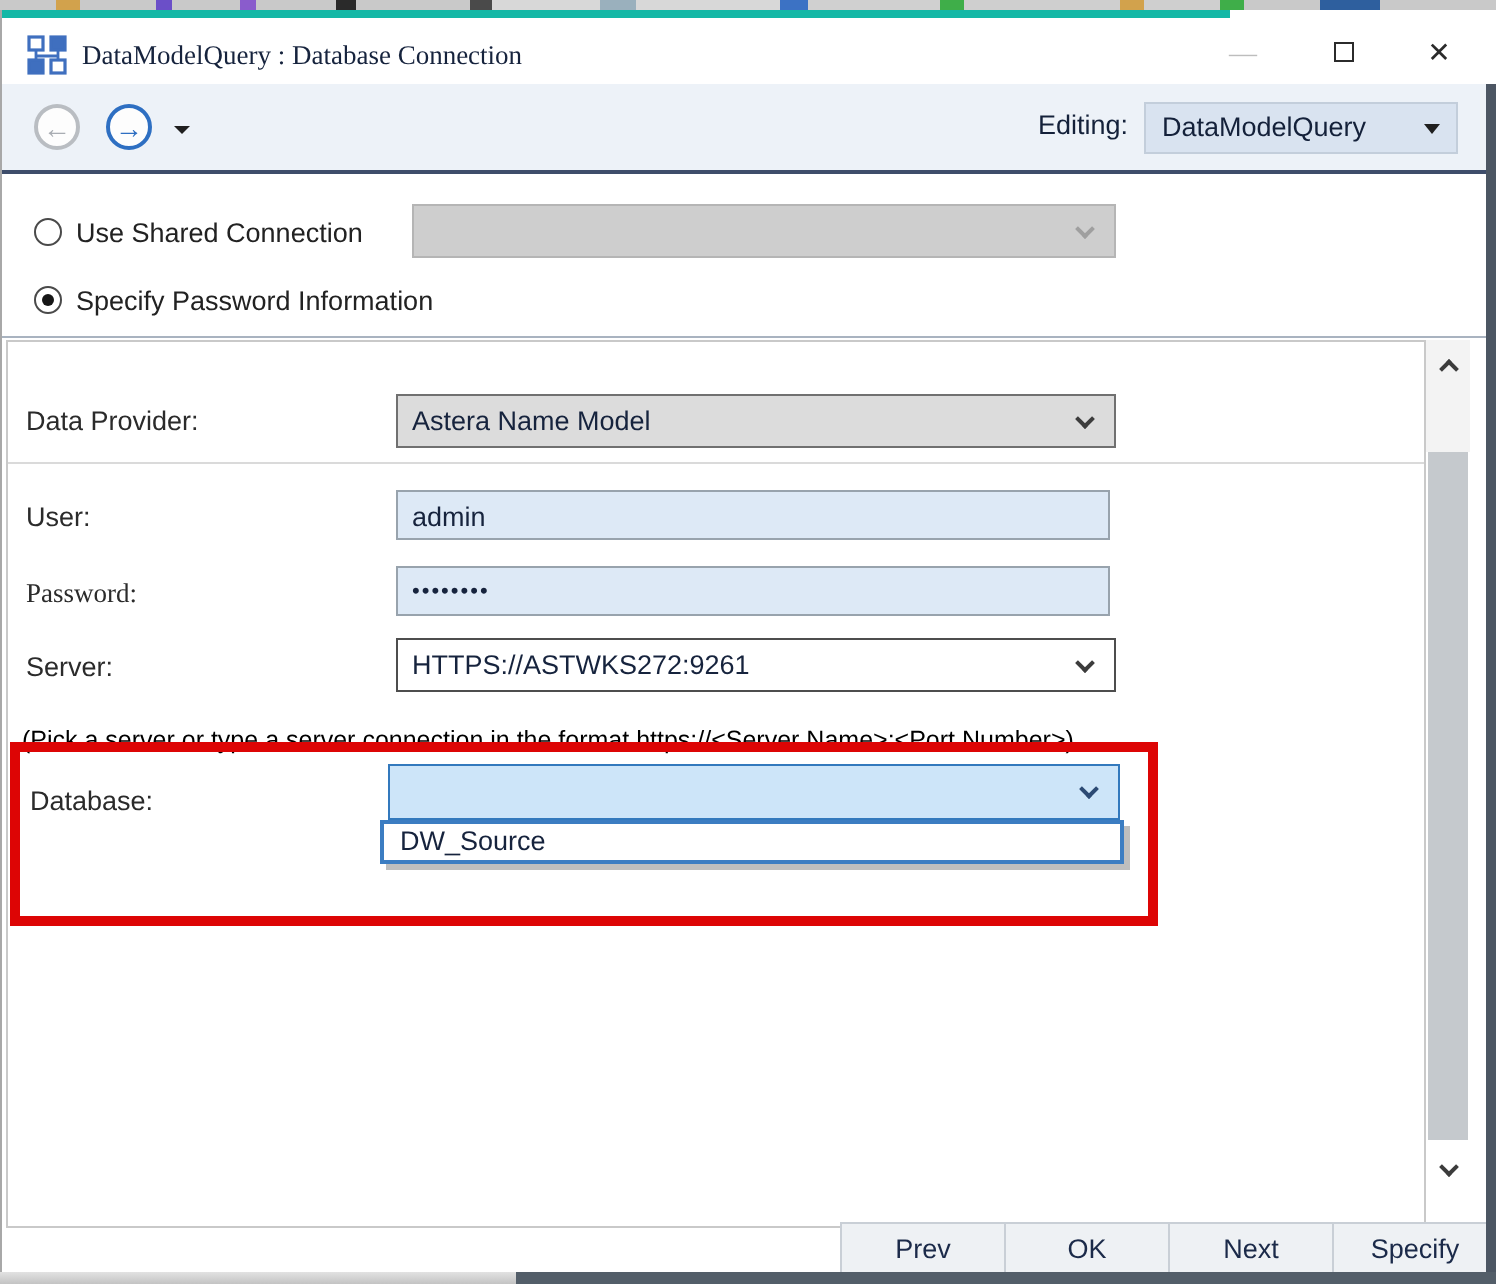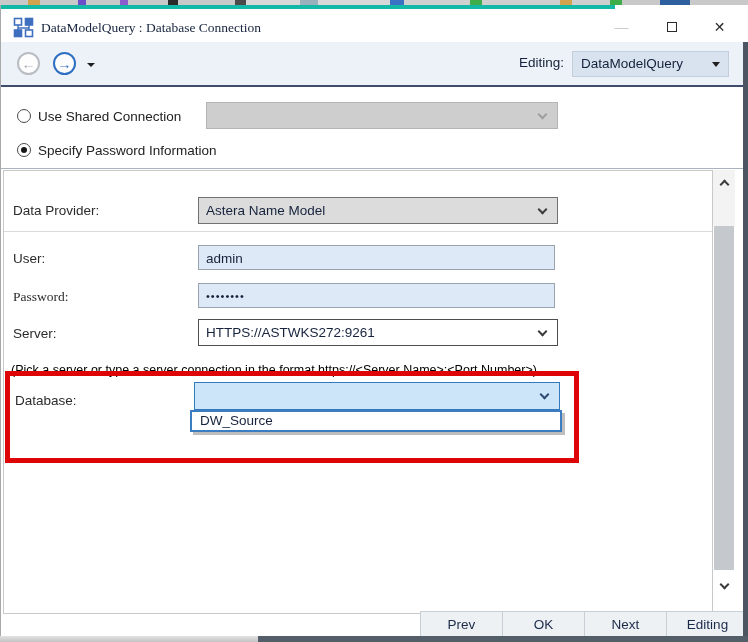--- a/index.html
+++ b/index.html
@@ -219,21 +219,21 @@
     <div class="up-box"><span class="chev chev-up"></span></div>
     <div class="track-top"></div>
     <div class="thumb"></div>
     <div class="down-box"><span class="chev"></span></div>
   </div>
 
   <div class="btn-bar">
     <div class="btn">Prev</div>
     <div class="btn">OK</div>
     <div class="btn">Next</div>
-    <div class="btn">Editing</div>
+    <div class="btn">Specify</div>
   </div>
 
   <div class="left-border"></div>
   <div class="right-dark-edge"></div>
   <div class="bottom-strip-left"></div>
   <div class="bottom-strip-right"></div>
 
 </div>
 
 </body></html>

